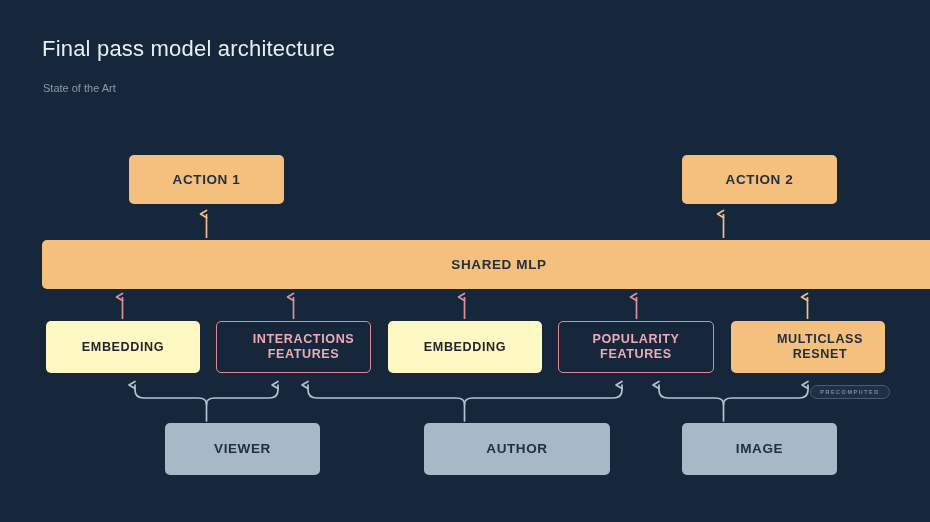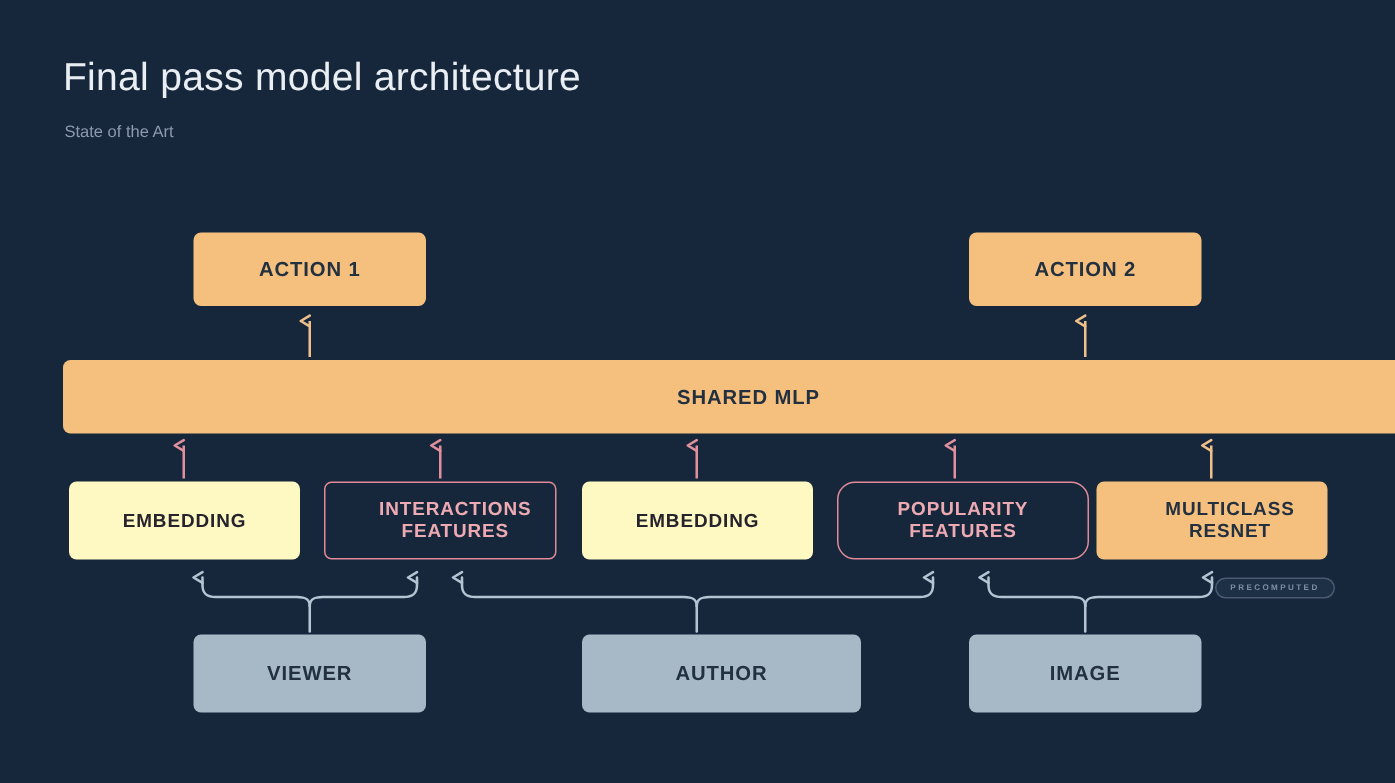--- a/index.html
+++ b/index.html
@@ -18,21 +18,21 @@
     position: relative;
     width: 930px;
     height: 522px;
   }
 
   
   .title {
     position: absolute;
     left: 42px;
     top: 36px;
-    font-size: 26px;
+    font-size: 22px;
     font-weight: 300;
     letter-spacing: 0.2px;
     color: #e9eef3;
     white-space: nowrap;
   }
   .subtitle {
     position: absolute;
     left: 43px;
     top: 82px;
     font-size: 11px;
@@ -73,48 +73,49 @@
   }
 
   
   .action {
     width: 155px;
     height: 49px;
     top: 155px;
     font-size: 13.5px;
   }
   #action1 { left: 129px; }
-  #action2 { left: 646px; text-align: center; }
+  #action2 { left: 682px; text-align: center; }
 
   
   #shared-mlp {
     left: 42px;
     top: 240px;
     width: 914px;
     height: 49px;
     font-size: 13.5px;
   }
 
   
   .feature {
     top: 321px;
     height: 52px;
     font-size: 12.6px;
   }
   #emb1      { left: 46px;  width: 154px; }
   #inter     { left: 216px; width: 155px; padding-left: 20px; }
   #emb2      { left: 388px; width: 154px; }
-  #pop       { left: 558px; width: 168px; border-radius: 12px; }
+  #pop       { left: 558px; width: 156px; }
   #resnet    { left: 731px; width: 154px; padding-left: 24px; }
 
   
   .input-node {
     top: 423px;
     height: 52px;
     font-size: 13.5px;
+    margin-left: 36px;
   }
   #viewer { left: 129px; width: 155px; }
   #author { left: 388px; width: 186px; }
   #image  { left: 646px; width: 155px; }
 
   
   #precomputed {
     position: absolute;
     left: 810px;
     top: 385px;

